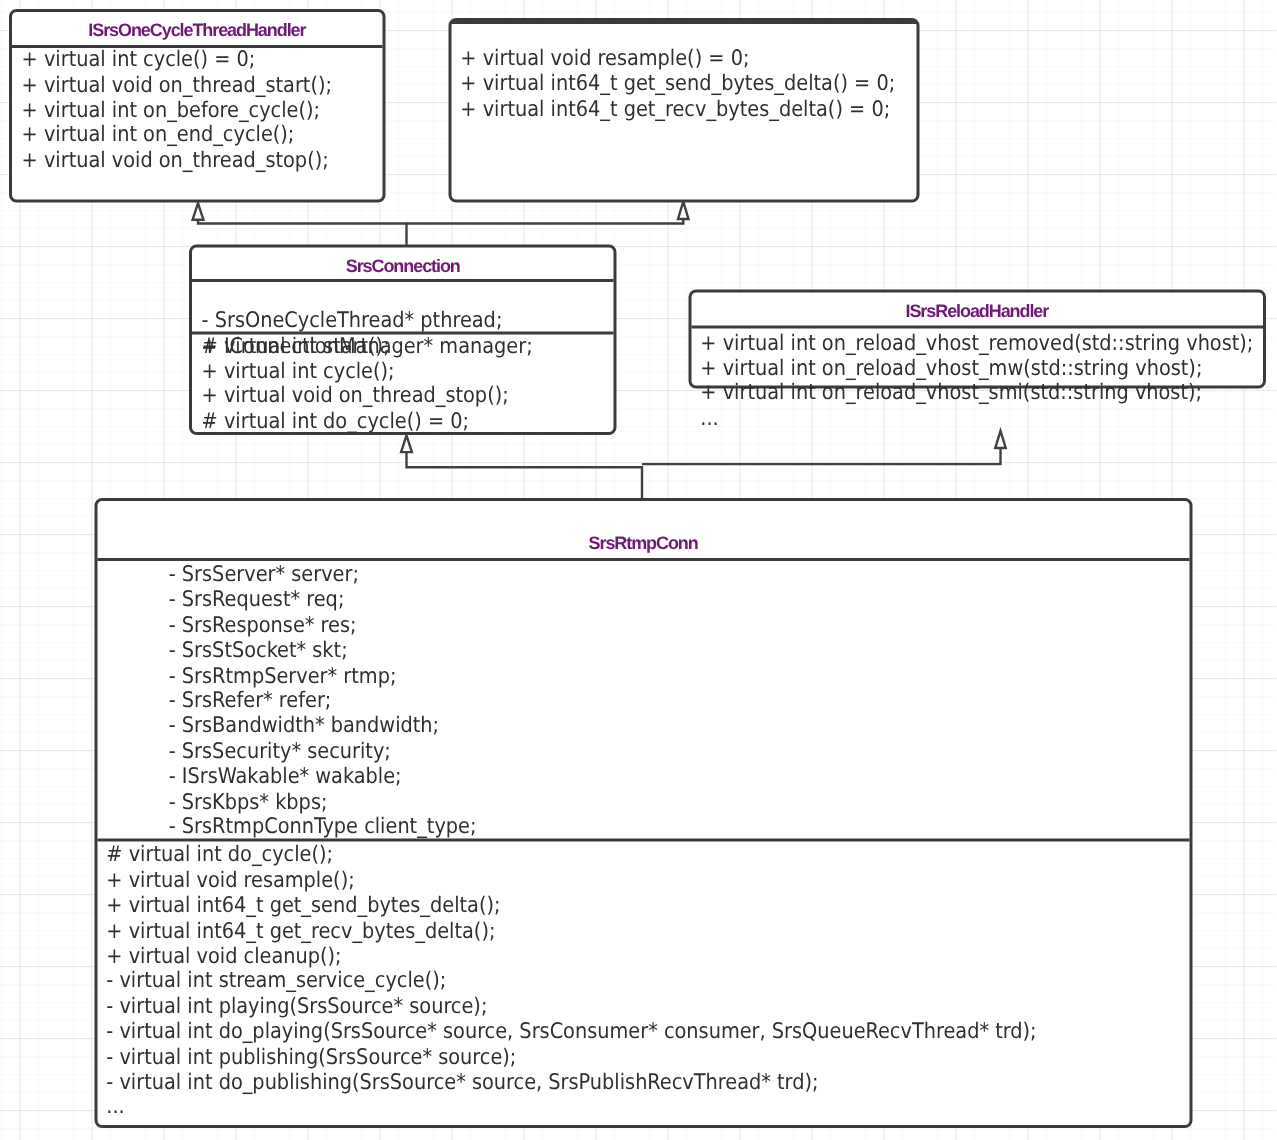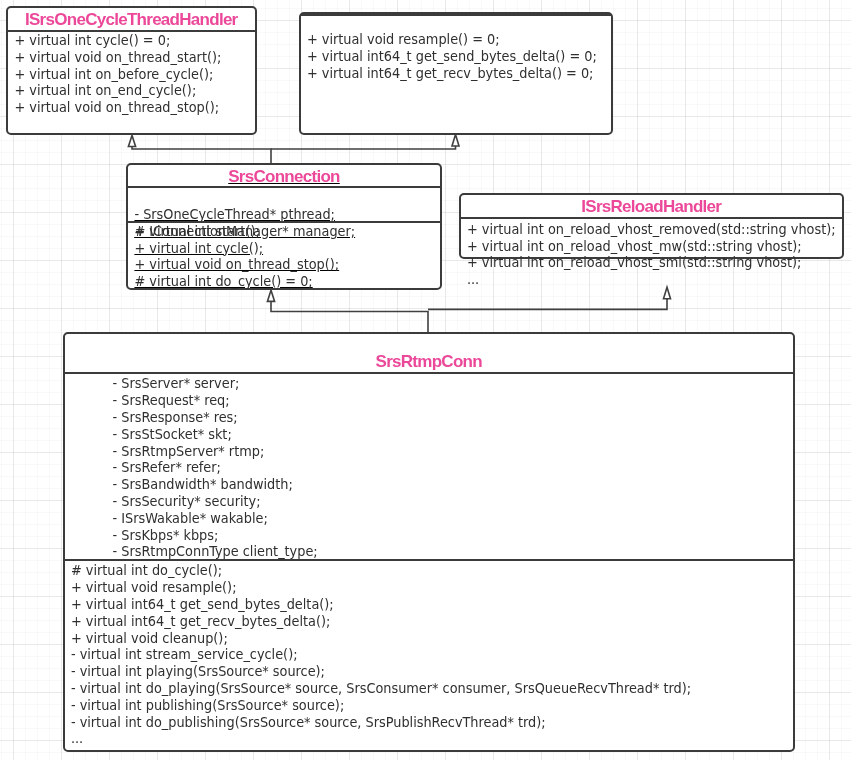--- a/index.html
+++ b/index.html
@@ -14,21 +14,21 @@
     background-image:
       linear-gradient(to right, rgba(0,0,0,0.062) 1px, transparent 1px),
       linear-gradient(to bottom, rgba(0,0,0,0.062) 1px, transparent 1px),
       linear-gradient(to right, rgba(0,0,0,0.024) 1px, transparent 1px),
       linear-gradient(to bottom, rgba(0,0,0,0.024) 1px, transparent 1px);
     background-size:48px 48px,48px 48px,12px 12px,12px 12px;
     background-position:13px 20px,13px 20px,1px 8px,1px 8px;
   }
   .cls{position:absolute;box-sizing:border-box;border:2px solid #3b3b3b;border-radius:5px;background:#fff;
        display:flex;flex-direction:column;}
-  .cls .title{text-align:center;font-family:"Liberation Sans",sans-serif;font-weight:bold;font-size:17px;letter-spacing:-0.72px;color:#ec4899;flex-shrink:0;
+  .cls .title{text-align:center;font-family:"Liberation Sans",sans-serif;font-weight:bold;font-size:12px;letter-spacing:-0.72px;color:#701a75;flex-shrink:0;
        display:flex;align-items:center;justify-content:center;padding-top:2.6px;box-sizing:border-box;}
   .cls .sect{border-top:2px solid #3b3b3b;display:flex;flex-direction:column;justify-content:flex-start;flex-shrink:0;
        padding-left:6.4px;box-sizing:border-box;}
   .cls .row{font-size:14.32px;font-stretch:condensed;line-height:16.8px;color:#2f2f2f;white-space:pre;}
   svg.links{position:absolute;left:0;top:0;width:851px;height:760px;overflow:visible;}
 </style>
 </head>
 <body>
 
 <div id="canvas">
@@ -62,21 +62,21 @@
   </div>
 
   <div class="cls" id="box-IKbpsDelta" style="left:298.5px;top:12px;width:314px;height:123px;">
     <div class="sect ops" style="flex:1;padding-top:15.2px;">
       <div class="row">+ virtual void resample() = 0;</div>
       <div class="row">+ virtual int64_t get_send_bytes_delta() = 0;</div>
       <div class="row">+ virtual int64_t get_recv_bytes_delta() = 0;</div>
     </div>
   </div>
 
-  <div class="cls" id="box-SrsConnection" style="left:126px;top:163px;width:316px;height:127px;text-decoration:underline;">
+  <div class="cls" id="box-SrsConnection" style="left:126px;top:163px;width:285px;height:127px;">
     <div class="title" style="height:21.1px;">SrsConnection</div>
     <div class="sect attrs" style="height:34.8px;padding-top:18px;">
       <div class="row">- SrsOneCycleThread* pthread;</div>
       <div class="row"># IConnectionManager* manager;</div>
     </div>
     <div class="sect ops" style="flex:1;padding-top:0px;">
       <div class="row">+ virtual int start();</div>
       <div class="row">+ virtual int cycle();</div>
       <div class="row">+ virtual void on_thread_stop();</div>
       <div class="row"># virtual int do_cycle() = 0;</div>

